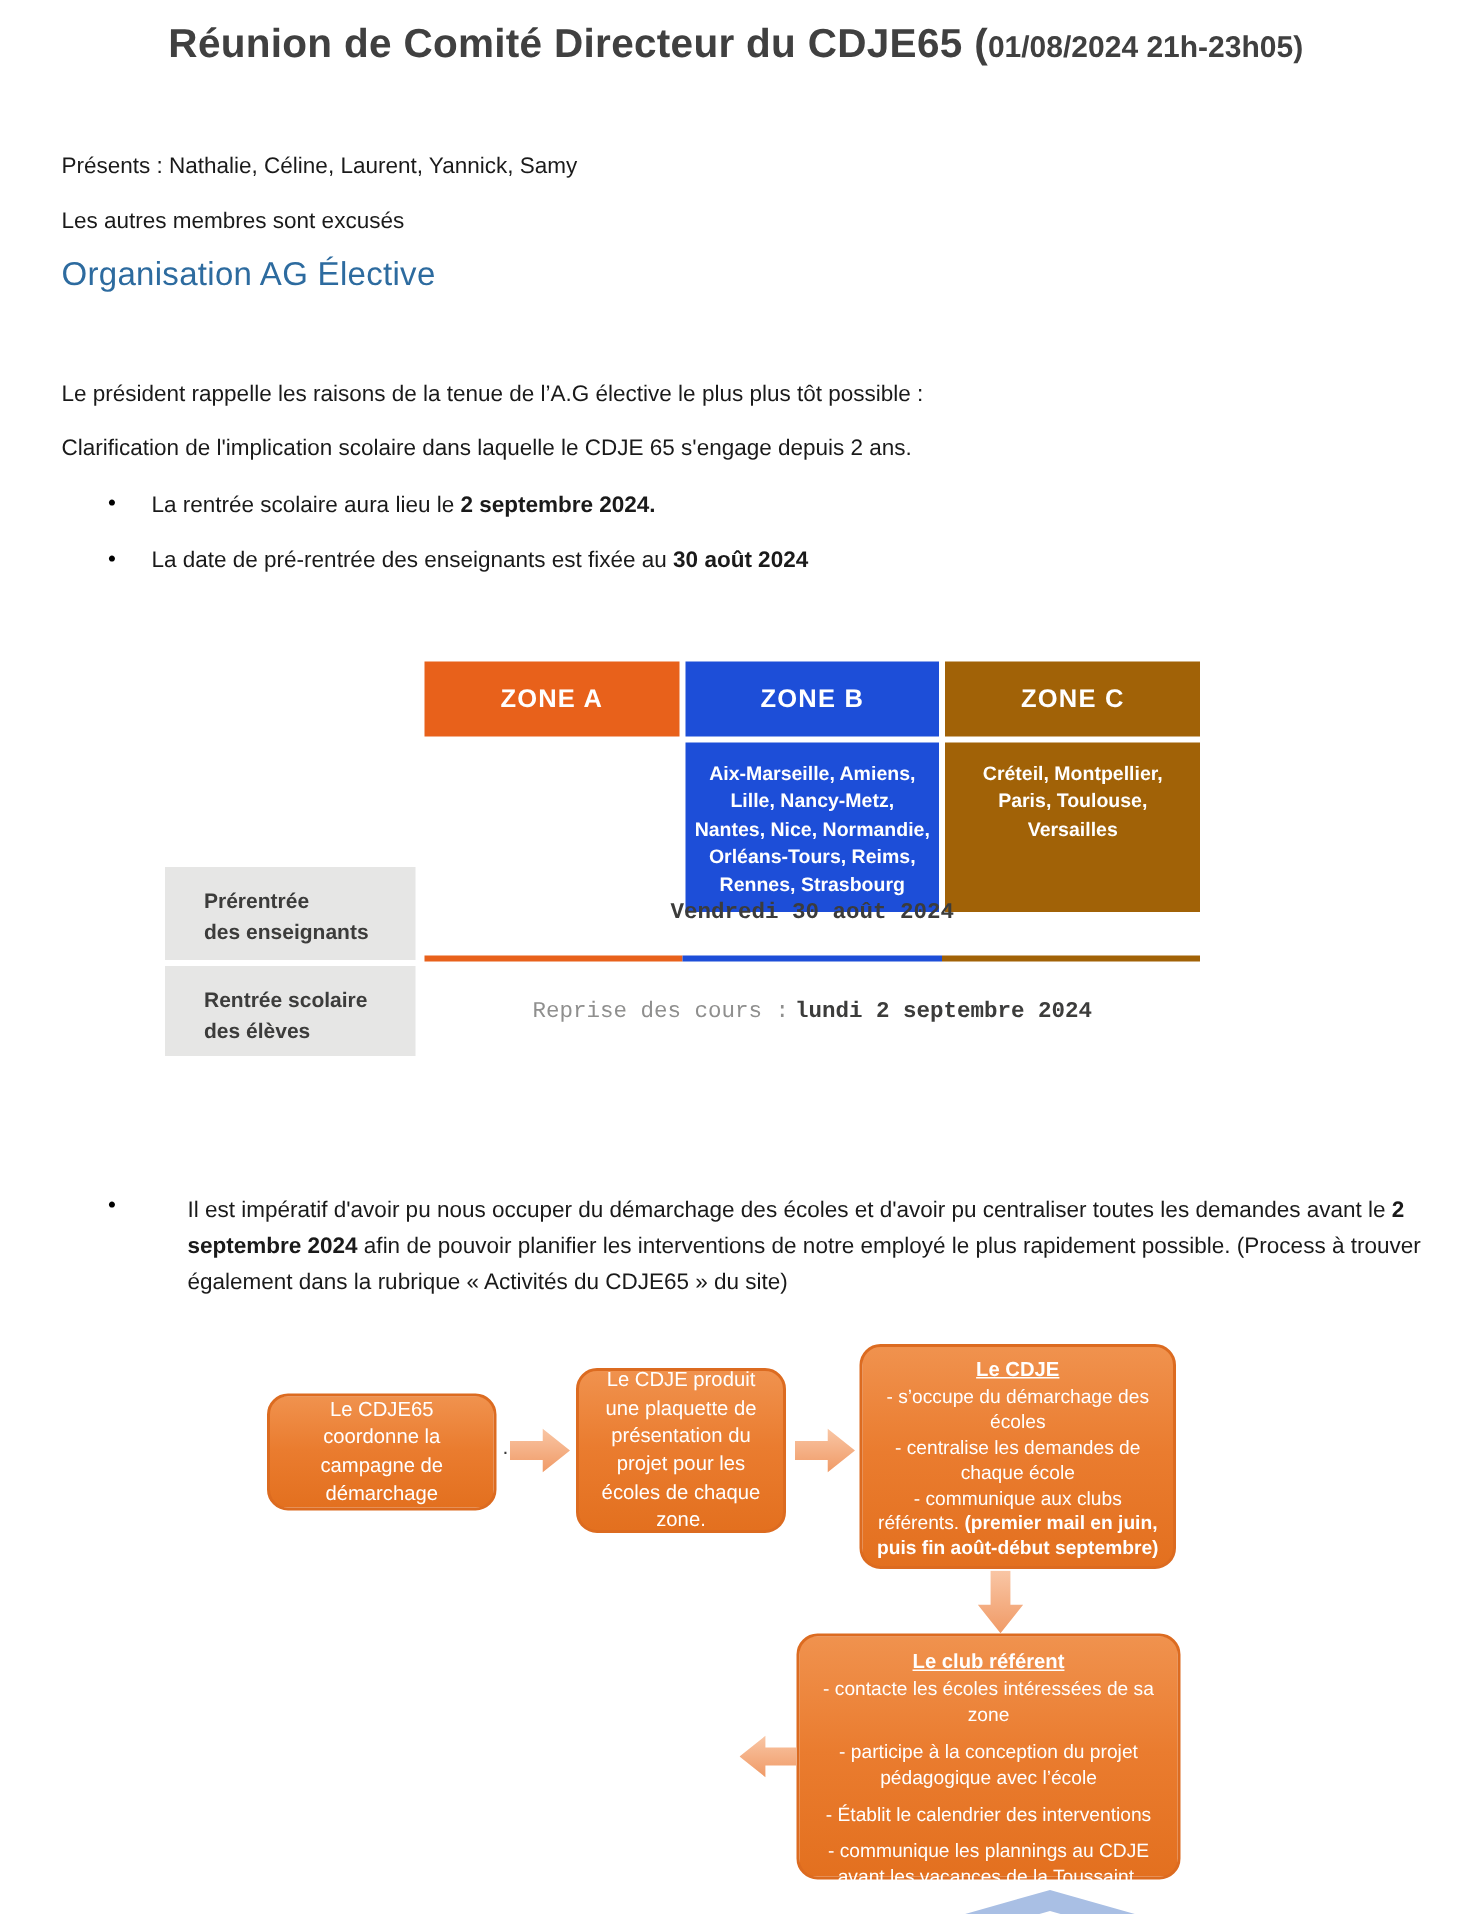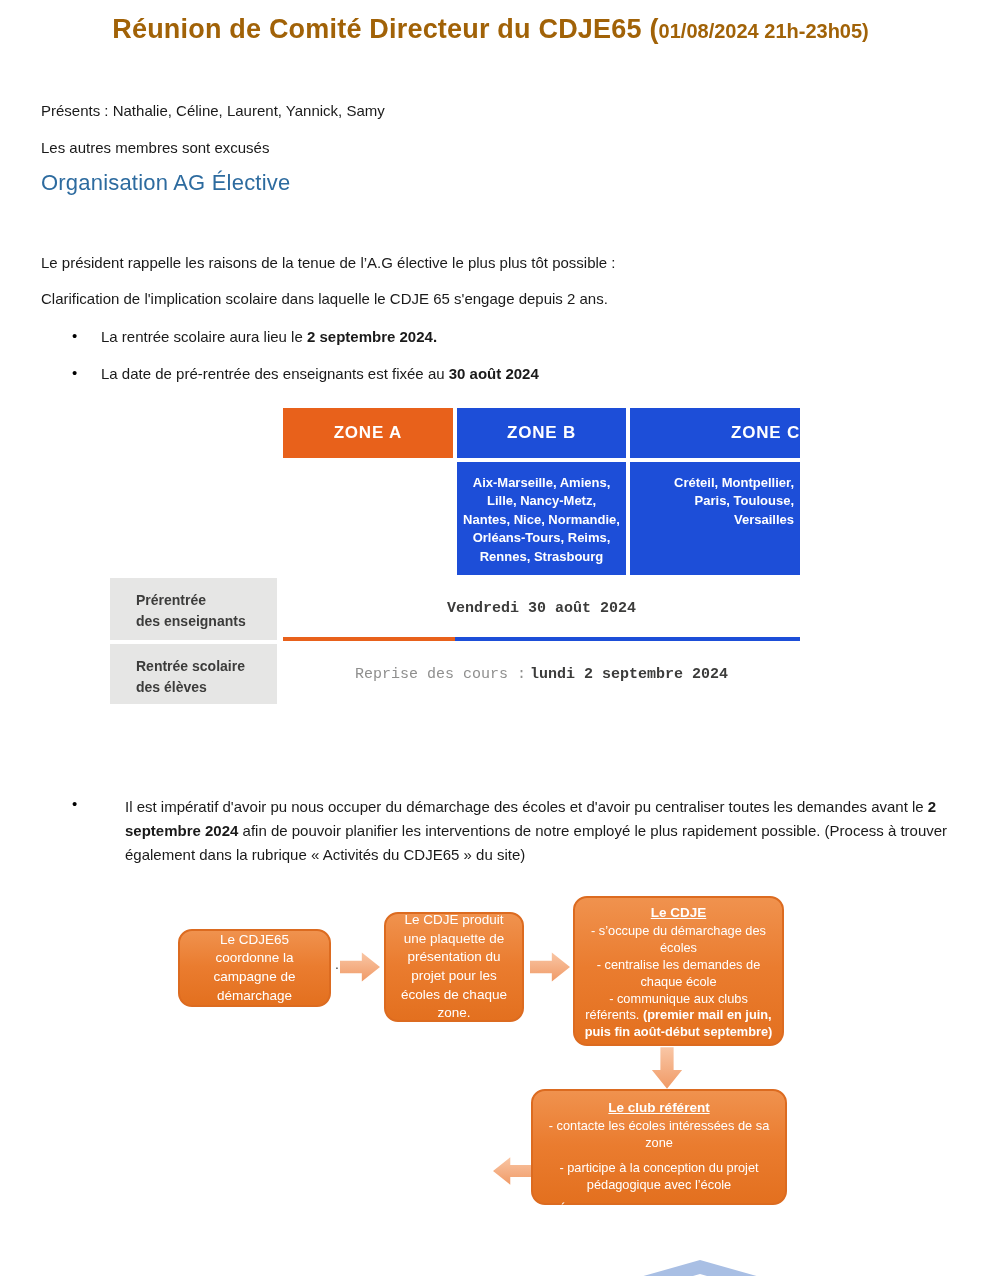--- a/index.html
+++ b/index.html
@@ -7,21 +7,21 @@
     position:relative;
     width:981px;height:1276px;
     background:#ffffff;
     font-family:"Liberation Sans", sans-serif;
     color:#1a1a1a;
     overflow:hidden;
   }
   
   .doc-title{
     position:absolute;top:14px;left:0;right:0;
-    text-align:center;color:#a16207;white-space:nowrap;
+    text-align:center;color:#404040;white-space:nowrap;
   }
   .doc-title .t-main{font-size:27px;font-weight:600;letter-spacing:.2px;}
   .doc-title .t-time{font-size:20px;font-weight:600;}
   .line{position:absolute;left:41px;font-size:15px;line-height:20px;}
   .p-presents{top:101px;}
   .p-excused{top:138px;}
   .h-section{
     position:absolute;left:41px;top:170px;
     font-size:22px;color:#2D6B9F;font-weight:500;letter-spacing:.2px;
   }
@@ -30,30 +30,30 @@
   .bullet-dot{position:absolute;left:72px;font-size:15px;color:#000;}
   .b1-dot{top:327px;} .b2-dot{top:364px;} .b3-dot{top:795px;}
   .bullet-text{position:absolute;left:101px;font-size:15px;line-height:20px;}
   .b1{top:327px;} .b2{top:364px;}
   .b3{top:795px;width:832px;line-height:24px;margin-left:24px;}
   .bold{font-weight:700;}
 
   
   .timetable{position:absolute;left:110px;top:408px;width:690px;height:297px;}
   .zone-row{position:absolute;left:173px;top:0;width:517px;display:flex;gap:4px;}
-  .zone-col{flex:1;display:flex;flex-direction:column;gap:4px;}
+  .zone-col{flex:1;display:flex;flex-direction:column;gap:4px;margin-top:33px;}
   .zone-head{
     height:50px;line-height:50px;text-align:center;
     color:#ffffff;font-weight:700;font-size:17px;letter-spacing:.8px;
   }
   .zone-body{
     height:113px;box-sizing:border-box;padding:12px 6px 0 6px;
     text-align:center;color:#ffffff;font-weight:700;font-size:13px;line-height:1.42;
   }
-  .zone-a{background:#E8611B;} .zone-b{background:#1d4ed8;} .zone-c{background:#1d4ed8;text-align:right;}
+  .zone-a{background:#E8611B;} .zone-b{background:#1d4ed8;} .zone-c{background:#a16207;}
   .tt-label{
     position:absolute;left:0;width:167px;box-sizing:border-box;
     background:#E6E6E5;color:#3C3C3B;font-weight:700;font-size:14px;line-height:1.5;
     padding:12px 8px 0 26px;white-space:pre-line;
   }
   .tt-label-1{top:170px;height:62px;}
   .tt-label-2{top:236px;height:60px;}
   .tt-value{
     position:absolute;left:173px;width:517px;
     display:flex;align-items:center;justify-content:center;
@@ -74,21 +74,21 @@
     color:#ffffff;text-align:center;
     display:flex;flex-direction:column;align-items:center;justify-content:center;
   }
   .fbox .fb-text{font-size:13.5px;line-height:1.38;padding:4px 10px;}
   .fbox .fb-title{font-size:13.5px;font-weight:700;text-decoration:underline;margin:2px 0 3px 0;}
   .fbox .fb-line{font-size:12.8px;line-height:1.32;padding:0 8px;}
   .fbox .fb-item{font-size:12.8px;line-height:1.32;padding:0 10px;margin-bottom:8px;}
   .fb-campagne{left:178px;top:929px;width:153px;height:78px;}
   .fb-plaquette{left:384px;top:912px;width:140px;height:110px;}
   .fb-cdje{left:573px;top:896px;width:211px;height:150px;justify-content:flex-start;padding-top:5px;}
-  .fb-club{left:531px;top:1089px;width:256px;height:116px;justify-content:flex-start;padding-top:7px;}
+  .fb-club{left:531px;top:1089px;width:256px;height:164px;justify-content:flex-start;padding-top:7px;}
   .fb-interv{left:301px;top:1115px;width:185px;height:122px;}
   .farrow{position:absolute;}
   .ar-right-1{left:340px;top:949px;}
   .ar-right-2{left:530px;top:949px;}
   .ar-down{left:650px;top:1047px;}
   .ar-left{left:493px;top:1153px;}
   .stray-period{position:absolute;left:335px;top:956px;font-size:14px;color:#3a3a3a;}
   .chevron-wrap{position:absolute;left:594px;top:1256px;width:212px;height:20px;overflow:hidden;}
 </style>
 </head>

